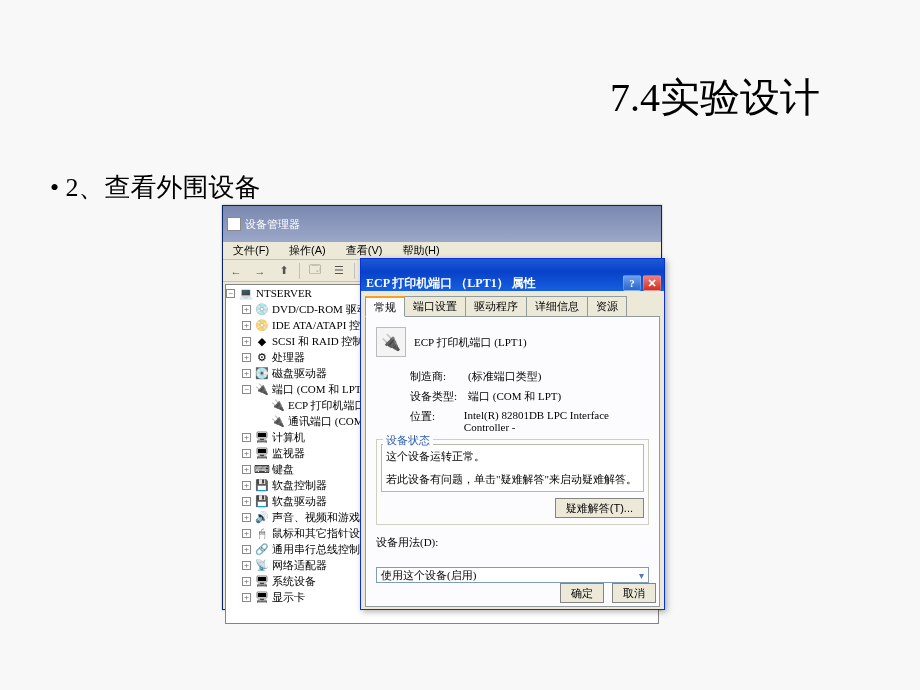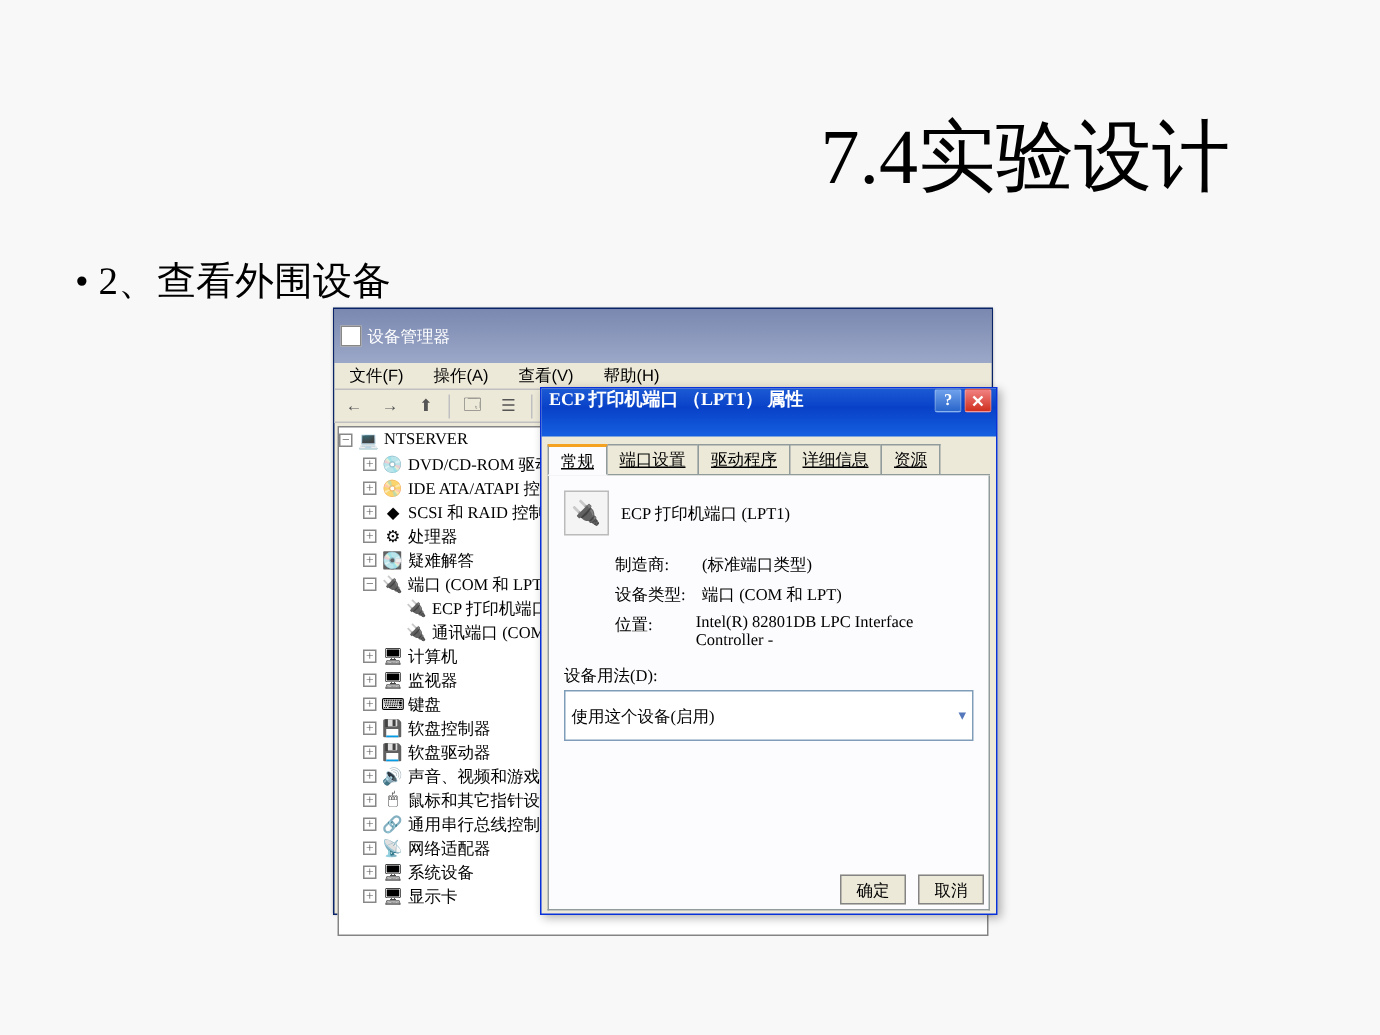--- a/index.html
+++ b/index.html
@@ -4,21 +4,21 @@
   <style>
     * { margin: 0; padding: 0; box-sizing: border-box; }
     body {
       width: 920px; height: 690px;
       font-family: "Microsoft YaHei", SimSun, sans-serif;
       background: #f8f8f8;
       position: relative;
     }
     .slide-title {
       position: absolute; top: 70px; right: 100px;
-      font-size: 52px; font-family: SimSun, serif;
+      font-size: 40px; font-family: SimSun, serif;
     }
     .bullet {
       position: absolute; top: 170px; left: 50px;
       font-size: 26px; font-family: SimSun, serif; text-align: right;
     }
     .dm-window {
       position: absolute; top: 205px; left: 222px;
       width: 440px; height: 405px;
       background: #ece9d8; border: 1px solid #0a246a;
       font-family: Tahoma, SimSun, sans-serif; font-size: 11px;
@@ -43,44 +43,44 @@
     .indent { display:inline-block; width:16px; height:14px; border:none;}
     .props-dialog {
       position: absolute; top: 258px; left: 360px;
       width: 305px; height: 352px;
       background:#ece9d8; border:1px solid #0831d9;
       font-family: Tahoma, SimSun; font-size:11px;
       box-shadow: 2px 2px 6px rgba(0,0,0,0.3);
     }
     .props-titlebar {
       height: 24px; background: linear-gradient(#1c5ad4,#0841c8 40%,#1560e0);
-      display:flex; align-items:flex-end; color:#fff; font-weight:bold;
+      display:flex; align-items:flex-start; color:#fff; font-weight:bold;
       padding:16px 3px; font-size:12px;
     }
     .title-text { flex:1; padding-left:2px; }
     .title-btn { width:18px; height:16px; margin-left:2px; border:1px solid #fff3; border-radius:2px; display:flex; align-items:center; justify-content:center; font-size:11px; font-weight:bold;}
     .help-btn { background:linear-gradient(#6fa1eb,#2a66cb); color:#fff;}
     .close-btn { background:linear-gradient(#f08080,#d03020); color:#fff;}
     .tabs { display:flex; border-bottom:1px solid #919b9c; margin:5px 4px 0 4px;}
-    .tab { padding:2px 8px 1px; border:1px solid #919b9c; border-bottom:none; background:#ece9d8; margin-right:-1px; position:relative; font-size:11px;text-decoration:underline;}
+    .tab { padding:2px 8px 1px; border:1px solid #919b9c; border-bottom:none; background:#ece9d8; margin-right:-1px; position:relative; font-size:11px;}
     .tab.active { background:#fcfcfe; border-bottom:1px solid #fcfcfe; margin-bottom:-1px; z-index:2; border-top:2px solid #f6a221;}
     .tab-body { background:#fcfcfe; border:1px solid #919b9c; border-top:none; margin:0 4px 4px; height:290px; padding:10px 10px 6px; position:relative;}
     .dev-head { display:flex; align-items:center; gap:8px; margin-bottom:12px;}
     .dev-icon { width:30px; height:30px; border:1px solid #bbb; background:#f4f4f4; display:flex; align-items:center; justify-content:center; color:#888; font-size:16px;}
     .info-row { display:flex; margin-bottom:5px; font-size:11px; padding-left:34px;}
     .info-label { width:58px;}
     .fieldset { border:1px solid #d0d0bf; margin-top:6px; padding:4px 4px 6px; position:relative;}
     .legend { position:absolute; top:-7px; left:6px; background:#fcfcfe; color:#2a5ab0; padding:0 3px; font-size:11px;}
     .status-text { height:48px; padding:4px; font-size:11px; border:1px solid #b9b9a8; background:#fff; overflow:auto;}
     .trouble-btn, .ok-btn, .cancel-btn {
       border:1px solid #848484; background:#ece9d8; padding:1px 10px; font-size:11px; height:20px;
     }
     .trouble-row { text-align:right; margin-top:6px;}
     .usage-label { margin-top:10px; font-size:11px;}
-    .usage-select { width:100%; border:1px solid #7f9db9; background:#fff; height:34px; font-size:11px; padding:0 4px; display:flex; align-items:center; justify-content:space-between; margin-top:2px;}
+    .usage-select { width:100%; border:1px solid #7f9db9; background:#fff; height:16px; font-size:11px; padding:0 4px; display:flex; align-items:center; justify-content:space-between; margin-top:17px;}
     .usage-select .chev { color:#5577bb; font-size:10px;}
     .dialog-buttons { position:absolute; bottom:6px; right:8px; display:flex; gap:8px;}
   </style>
 </head>
 <body>
 
 <div class="slide-title">7.4实验设计</div>
 <div class="bullet">•  2、查看外围设备</div>
 
 <div class="dm-window">
@@ -133,21 +133,21 @@
       <div class="tree-row">
         <span class="indent"></span>
         <span class="tree-toggle ">+</span>
         <span class="tree-icon">⚙</span>
         <span>处理器</span>
       </div>
       <div class="tree-row">
         <span class="indent"></span>
         <span class="tree-toggle ">+</span>
         <span class="tree-icon">💽</span>
-        <span>疑难解答</span>
+        <span>磁盘驱动器</span>
       </div>
       <div class="tree-row">
         <span class="indent"></span>
         <span class="tree-toggle ">−</span>
         <span class="tree-icon">🔌</span>
         <span>端口 (COM 和 LPT)</span>
       </div>
       <div class="tree-row">
         <span class="indent"></span>
         <span class="indent"></span>
@@ -254,20 +254,31 @@
       <div>(标准端口类型)</div>
     </div>
     <div class="info-row">
       <div class="info-label">设备类型:</div>
       <div>端口 (COM 和 LPT)</div>
     </div>
     <div class="info-row">
       <div class="info-label">位置:</div>
       <div>Intel(R) 82801DB LPC Interface Controller -</div>
     </div>
+    <div class="fieldset">
+      <div class="legend">设备状态</div>
+      <div class="status-text">
+        <div>这个设备运转正常。</div>
+        <div style="height:8px"></div>
+        <div>若此设备有问题，单击"疑难解答"来启动疑难解答。</div>
+      </div>
+      <div class="trouble-row">
+        <button class="trouble-btn">疑难解答(T)...</button>
+      </div>
+    </div>
     <div class="usage-label">设备用法(D):</div>
     <div class="usage-select">
       <span>使用这个设备(启用)</span>
       <span class="chev">▾</span>
     </div>
   </div>
   <div class="dialog-buttons">
     <button class="ok-btn">确定</button>
     <button class="cancel-btn">取消</button>
   </div>

